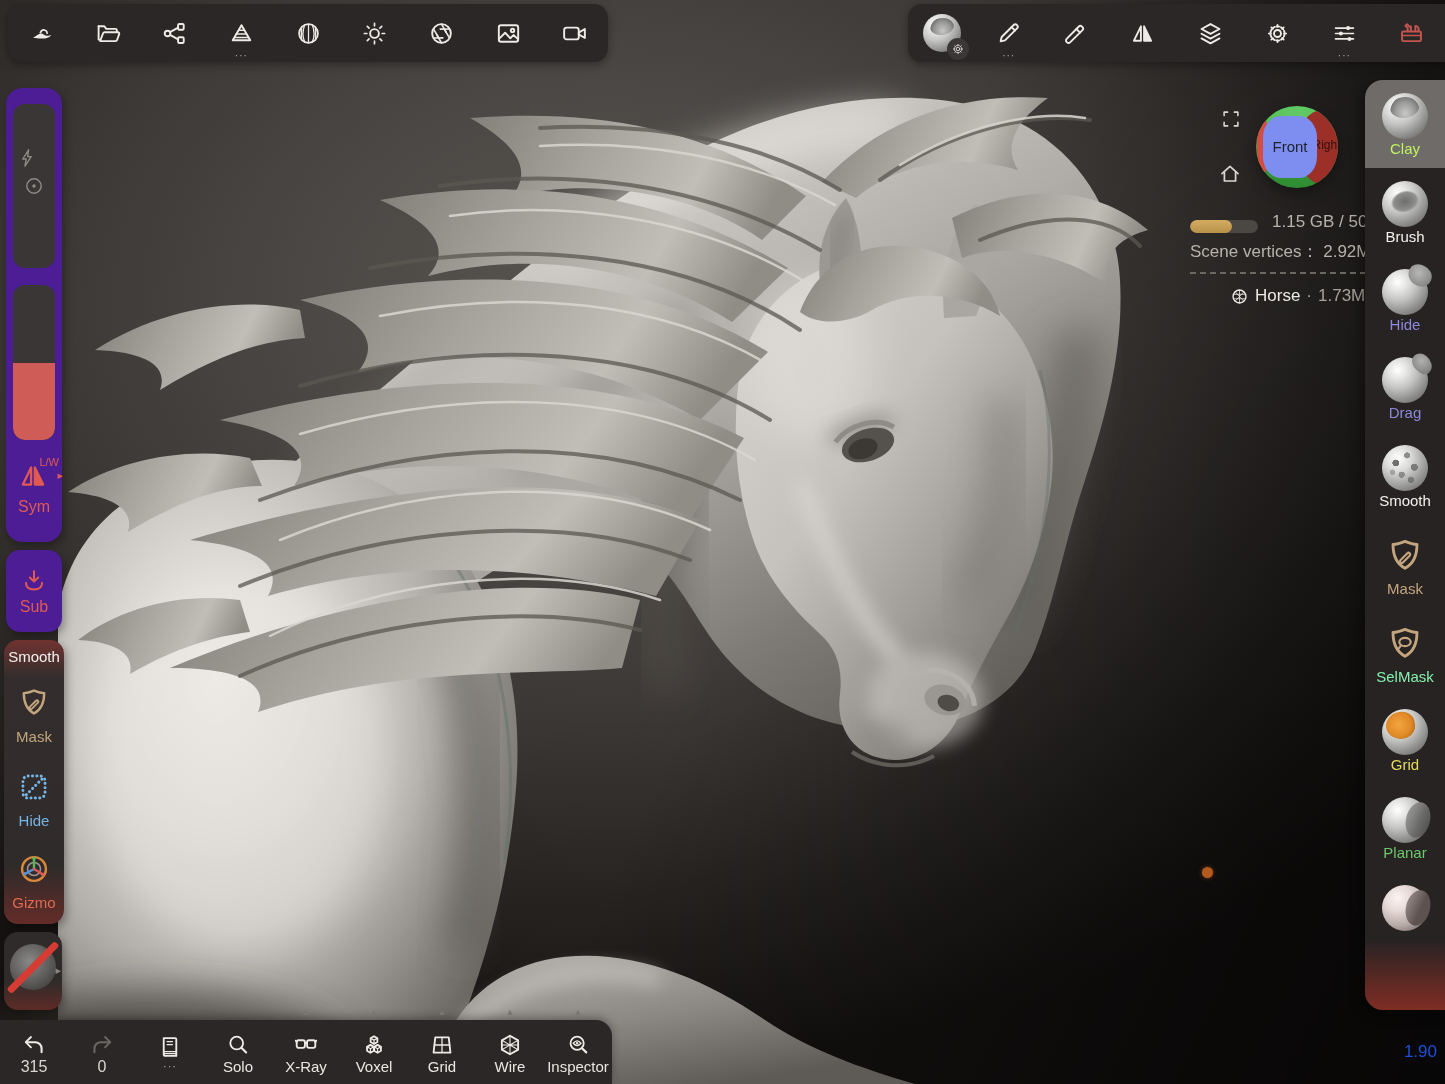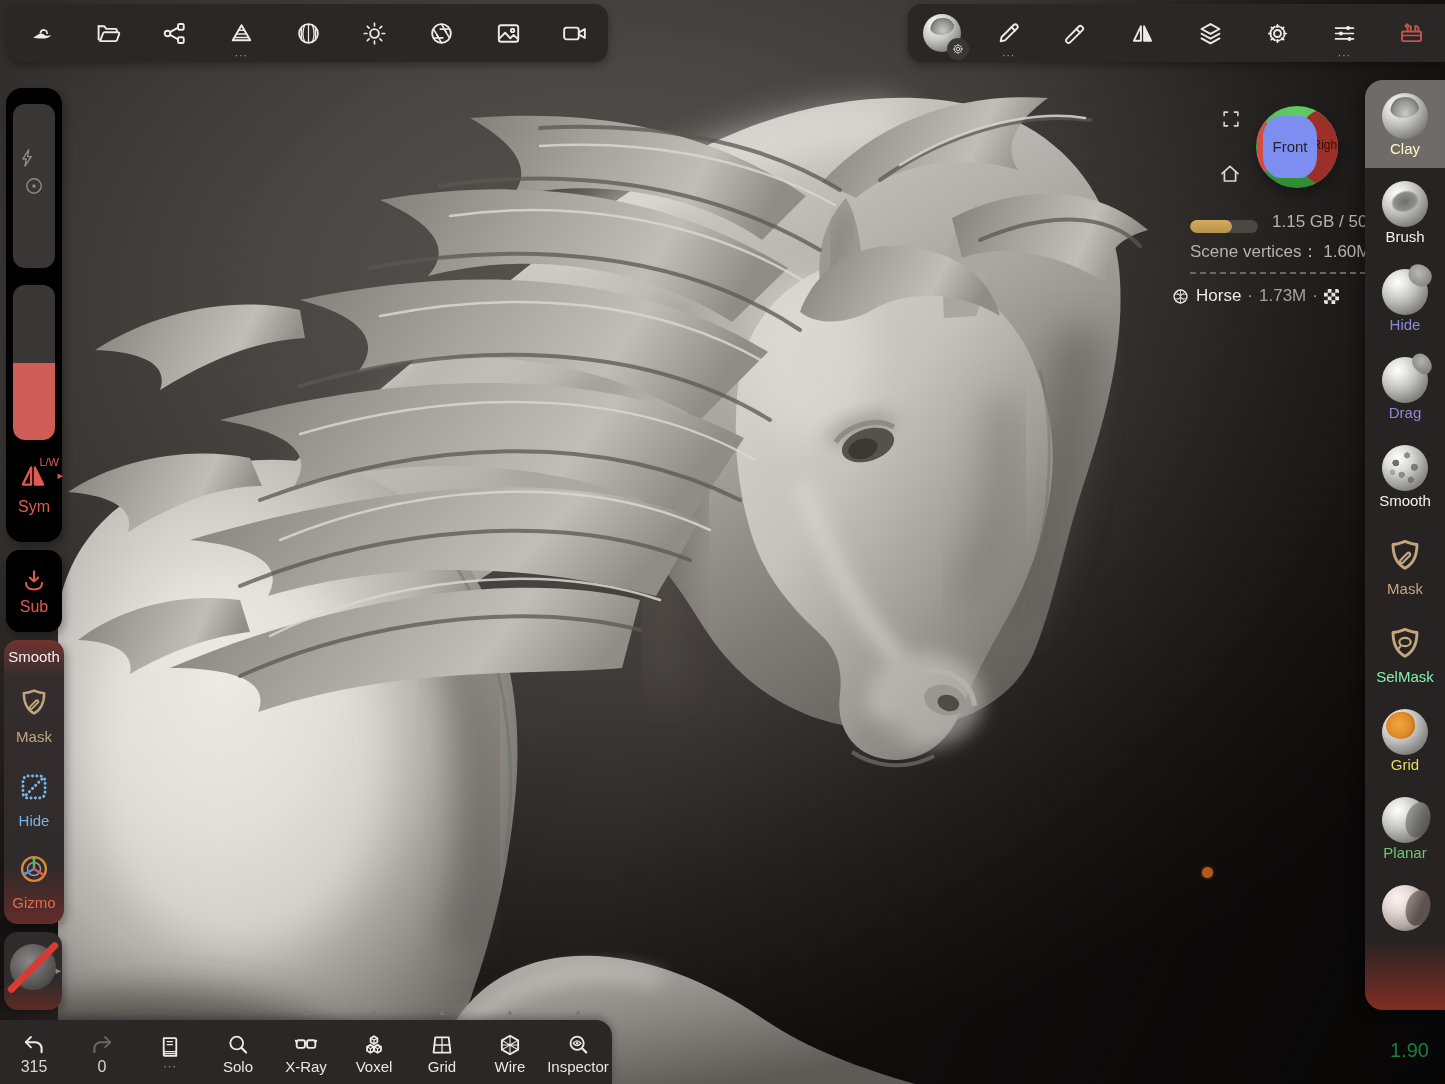--- a/index.html
+++ b/index.html
@@ -87,21 +87,21 @@
   .stat-text{color:#b7b2ac;font-size:17px;white-space:nowrap;}
   .memtext{width:93px;overflow:hidden;}
   .dashsep{width:176px;border-top:2px dashed #6b6761;}
   .obj-row{display:flex;align-items:center;gap:6px;cursor:pointer;}
   .obj-name{color:#eceae6;font-size:17px;}
   .obj-dim{color:#a7a29c;font-size:17px;}
   .checker{width:15px;height:15px;border-radius:2px;
     background:repeating-conic-gradient(#e8e6e2 0% 25%, #242120 0% 50%) 0 0/7.5px 7.5px;}
 
   
-  .lpanel{position:absolute;background:#000000;box-shadow:2px 4px 10px rgba(0,0,0,.35);}
+  .lpanel{position:absolute;background:#4c1d95;box-shadow:2px 4px 10px rgba(0,0,0,.35);}
   #slider-panel{left:6px;top:88px;width:56px;height:454px;border-radius:16px;}
   .slider{position:absolute;left:7px;width:42px;background:#3a3635;border-radius:12px;cursor:pointer;}
   #rad-slider{top:16px;height:164px;display:flex;align-items:center;justify-content:center;}
   #str-slider{top:197px;height:155px;overflow:hidden;}
   #str-fill{position:absolute;left:0;right:0;bottom:0;background:#d05c58;border-radius:0 0 12px 12px;}
   #str-bolt{position:absolute;left:9px;top:58px;width:24px;height:24px;color:#8e8b88;}
   .red{color:#e05a52;}
   #sym-lw{position:absolute;right:3px;top:368px;font-size:11px;}
   #sym-icon{position:absolute;left:11px;top:372px;width:32px;height:32px;}
   #sym-arrow{position:absolute;right:-1px;top:381px;font-size:11px;color:#e05a52;}
@@ -125,21 +125,21 @@
     display:flex;box-shadow:0 -3px 8px rgba(0,0,0,.3);}
   .bb-item{width:68px;display:flex;flex-direction:column;align-items:center;justify-content:center;gap:0px;position:relative;cursor:pointer;padding-top:2px;}
   .bb-item .icon{width:26px;height:26px;}
   .bb-label{font-size:15px;color:#e9e7e3;line-height:17px;}
   .bb-count{font-size:16px;color:#d9d6d2;line-height:17px;}
   .bb-dim{color:#6b6763;}
   .bb-dim .icon{color:#6b6763;}
   .bb-caret{position:absolute;top:-13px;font-size:9px;color:#79756f;}
   .bb-more{font-size:11px;letter-spacing:1px;color:#b2aeaa;line-height:13px;}
 
-  #zoom-level{position:absolute;right:16px;bottom:22px;color:#15803d;font-size:20px;}
+  #zoom-level{position:absolute;right:8px;bottom:22px;color:#1d4ed8;font-size:17px;}
   #stroke-dot{position:absolute;left:1202px;top:867px;width:11px;height:11px;border-radius:50%;background:#b45a1d;box-shadow:0 0 4px rgba(180,90,29,.6);}
 </style>
 </head>
 <body>
 
 <svg id="horse-canvas" class="abs" style="left:0;top:0;" width="1445" height="1084" viewBox="0 0 1445 1084">
   <defs>
     <radialGradient id="gChest" cx="35%" cy="35%" r="78%">
       <stop offset="0" stop-color="#ece9e5"></stop>
         <stop offset="0.3" stop-color="#d8d5d0"></stop>
@@ -441,43 +441,43 @@
       <path d="M6.4 9.8V19h11.2V9.8"></path>
     </svg>
   </div>
 
 <div class="abs membar" style="left:1190px;top:220px;">
   <div class="memfill" id="mem-fill" style="width: 62%;"></div>
 </div>
 <div class="abs stat-text memtext" style="left:1272px;top:212px;">1.15 GB / 506 MB</div>
 <div class="abs stat-text" style="left:1190px;top:240px;">
   <span>Scene vertices：</span>
-  <span>1.60M</span>
+  <span>2.92M</span>
 </div>
 <div class="abs dashsep" style="left:1190px;top:272px;"></div>
-<div class="abs obj-row" style="left:1171px;top:286px;">
+<div class="abs obj-row" style="left:1230px;top:286px;">
   <span class="icon" style="width:19px;height:19px;color:#eceae6">
       <svg viewBox="0 0 24 24" fill="none" stroke="currentColor" stroke-width="1.7" stroke-linecap="round" stroke-linejoin="round">
         <circle cx="12" cy="12" r="8.2"></circle>
         <path d="M12 3.8v16.4M4.4 9.2h15.2M4.4 14.8h15.2M6.6 6.2l10.8 11.6M17.4 6.2L6.6 17.8" stroke-width="1"></path>
       </svg>
     </span>
   <span class="obj-name">Horse</span>
   <span class="obj-dim">·</span>
   <span class="obj-dim">1.73M</span>
   <span class="obj-dim">·</span>
   <span class="checker"></span>
 </div>
 
 <div id="tool-sidebar">
     <div class="tool-item selected">
       <div class="glyph" style="color: rgb(243, 241, 238);">
         <div class="ball ball-clay"></div>
       </div>
-      <span class="tool-label" style="color: #fef9c3;">Clay</span>
+      <span class="tool-label" style="color: #bef264;">Clay</span>
     </div>
     <div class="tool-item">
       <div class="glyph" style="color: rgb(243, 241, 238);">
         <div class="ball ball-brush"></div>
       </div>
       <span class="tool-label" style="color: rgb(243, 241, 238); text-align: center;">Brush</span>
     </div>
     <div class="tool-item">
       <div class="glyph" style="color: rgb(141, 137, 218);">
         <div class="ball ball-move"></div>

